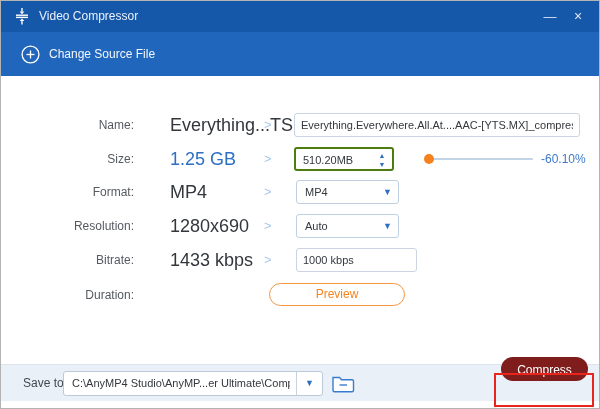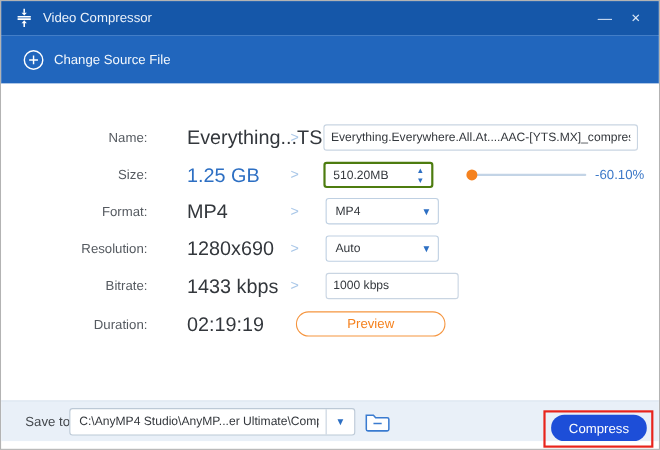--- a/index.html
+++ b/index.html
@@ -59,22 +59,22 @@
     border-top:1px solid #dce5ef;}
   .saveto-label{position:absolute;left:22px;top:0;line-height:37px;font-size:12px;color:#44484d;}
   .path-box{position:absolute;left:62px;top:6px;width:260px;height:25px;border:1px solid #bcc9d6;
     border-radius:3px;background:#fff;cursor:pointer;}
   .path-text{position:absolute;left:8px;top:0;width:218px;line-height:23px;font-size:11px;
     color:#33373c;white-space:nowrap;overflow:hidden;}
   .path-arrow{position:absolute;right:0;top:0;width:26px;height:23px;border-left:1px solid #c6d2de;
     text-align:center;line-height:23px;font-size:9px;color:#2d6fc3;}
   .folder-btn{position:absolute;left:330px;top:8px;width:24px;height:21px;cursor:pointer;}
   .compress-btn{position:absolute;left:500px;top:356px;width:87px;height:24px;border:none;
-    border-radius:12px;background:#1d4ed8;color:#ffffff;font-size:12px;
-    font-family:"Liberation Sans",sans-serif;text-align:center;line-height:24px;cursor:pointer;margin-top:20px;}
+    border-radius:12px;background:#7f1d1d;color:#ffffff;font-size:12px;
+    font-family:"Liberation Sans",sans-serif;text-align:center;line-height:24px;cursor:pointer;}
   .highlight-rect{position:absolute;left:493px;top:372px;width:100px;height:34px;
     border:2px solid #e8241c;pointer-events:none;}
 </style>
 </head>
 <body>
 
 <div class="window">
 
   <div class="titlebar">
     <svg class="title-icon" viewBox="0 0 18 18">
@@ -152,21 +152,20 @@
 
     <div class="row" style="top:171px;">
       <span class="lbl">Bitrate:</span>
       <span class="src">1433 kbps</span>
       <span class="chev">&gt;</span>
       <input class="txt-input bitrate-input" type="text" value="1000 kbps" style="">
     </div>
 
     <div class="row" style="top:206px;">
       <span class="lbl">Duration:</span>
-      <span class="src">02:19:19</span>
       <div class="preview-btn">Preview</div>
     </div>
 
   </div>
 
   <div class="footer">
     <span class="saveto-label">Save to:</span>
     <div class="path-box">
       <span class="path-text">C:\AnyMP4 Studio\AnyMP...er Ultimate\Compressed</span>
       <span class="path-arrow">▼</span>

